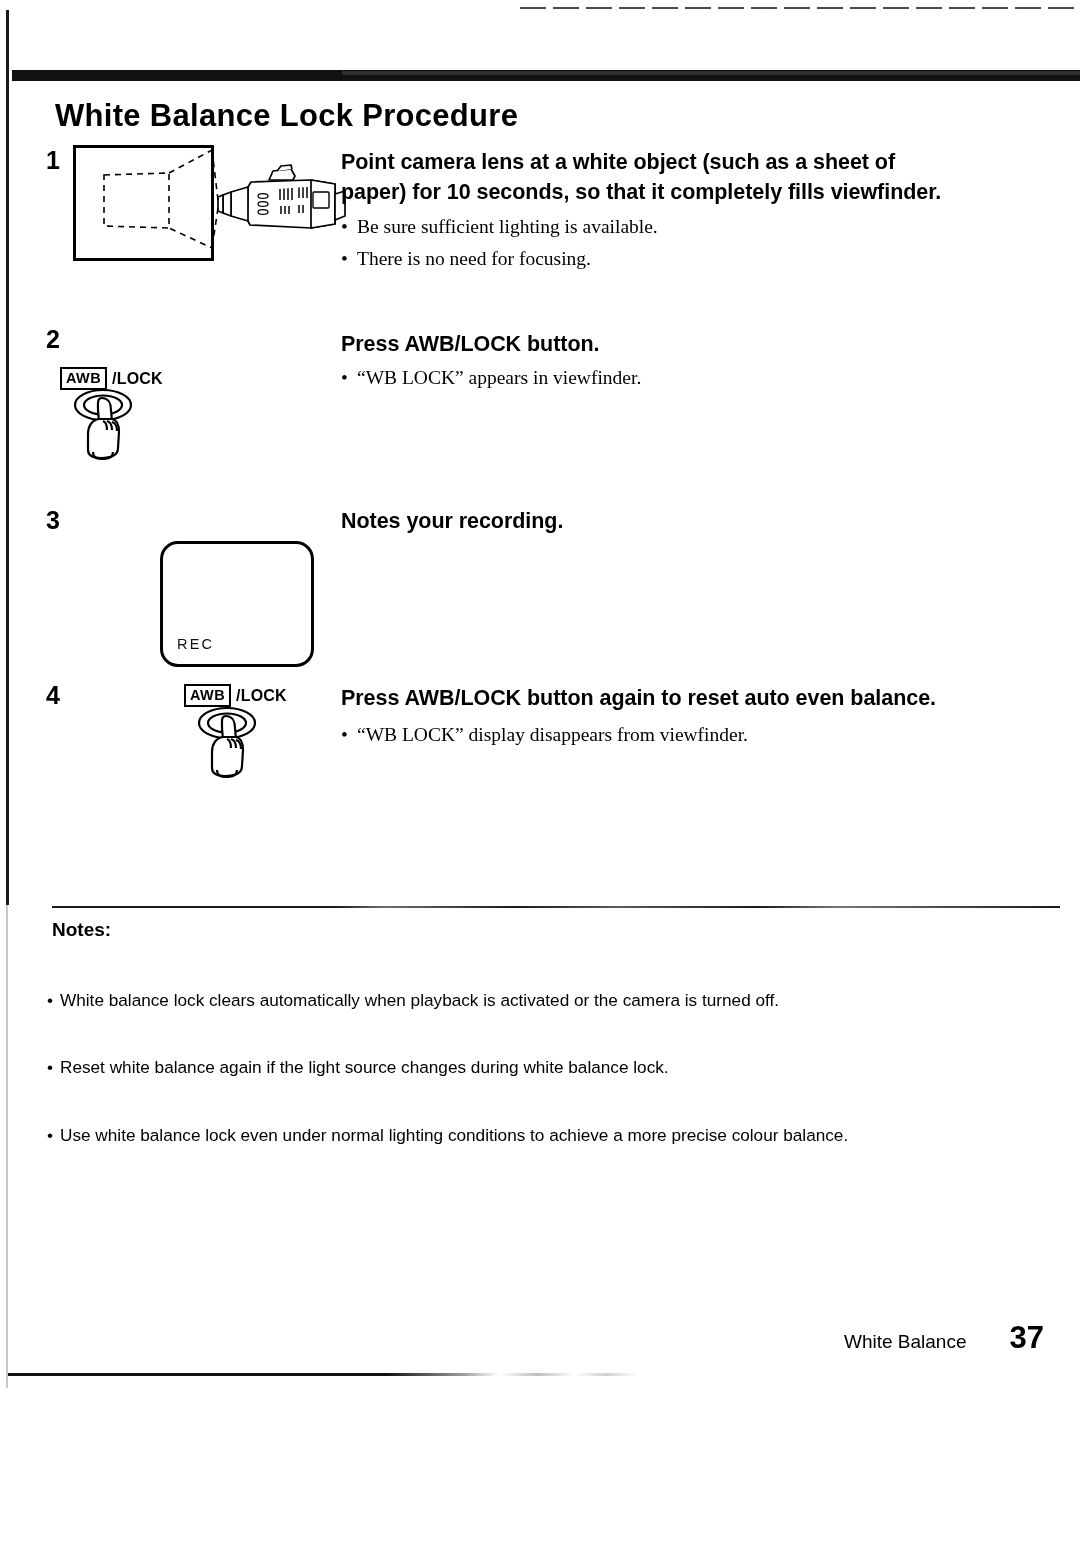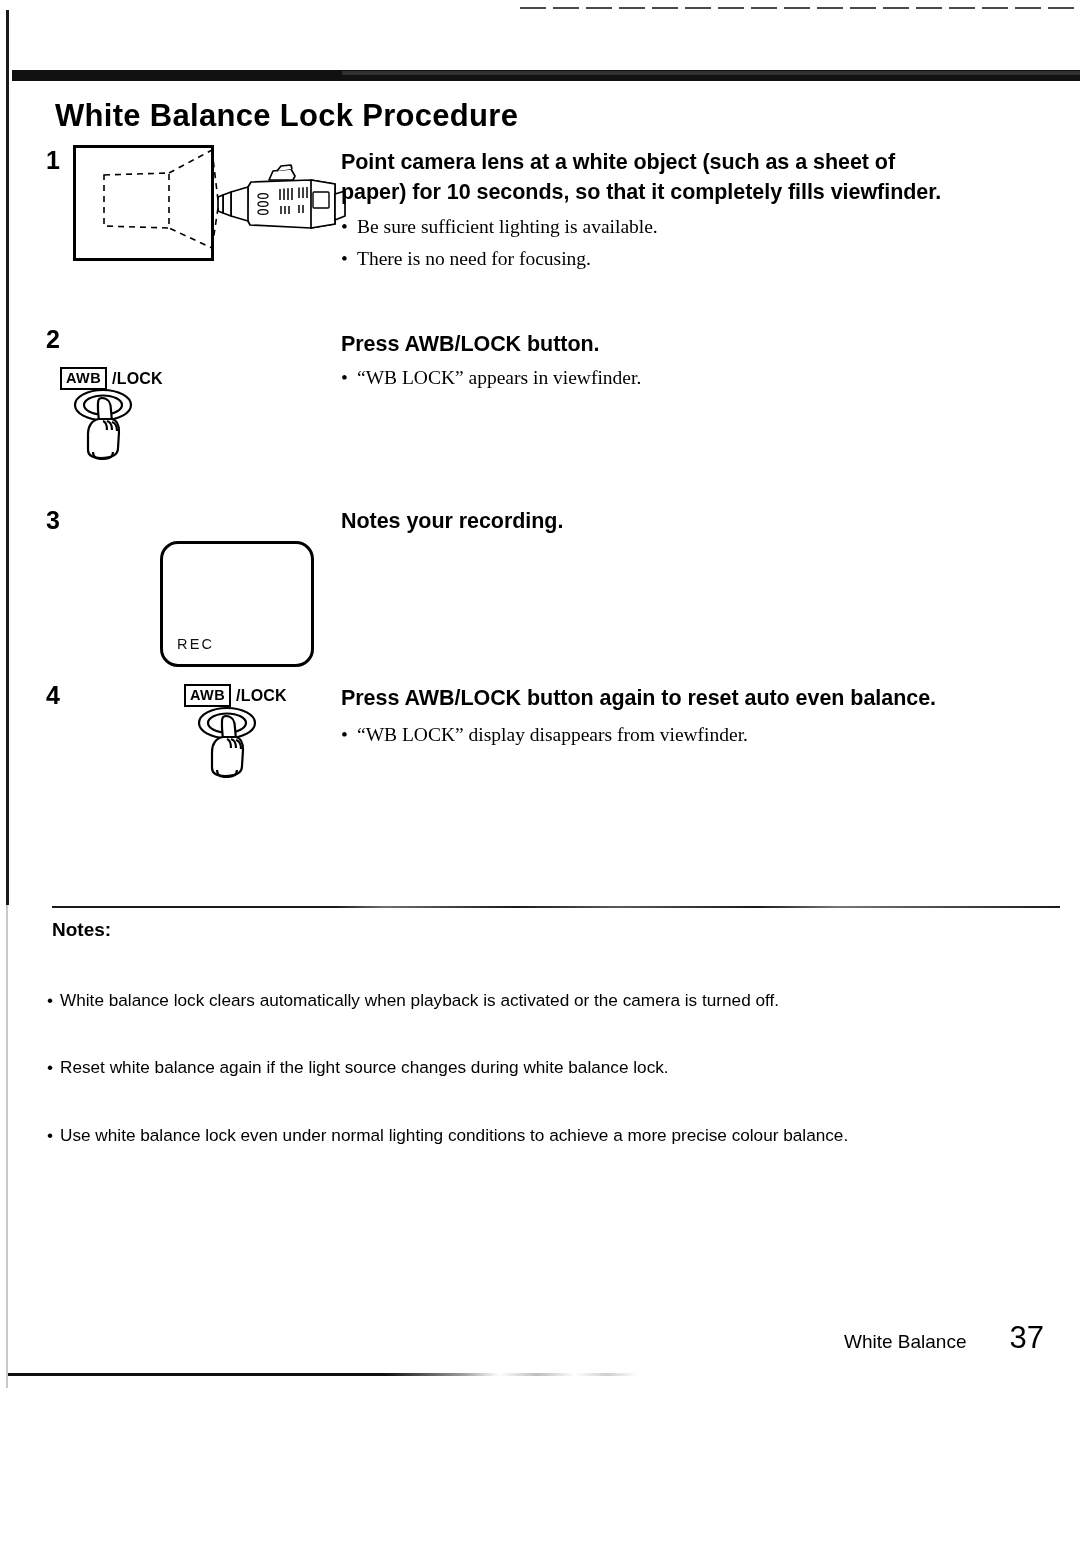--- a/index.html
+++ b/index.html
@@ -148,21 +148,21 @@
     display: flex;
     align-items: baseline;
     gap: 43px;
   }
   .footer-label {
     font-size: 19px;
     font-weight: normal;
   }
   .footer-page {
     font-size: 31px;
-    font-weight: normal;
+    font-weight: bold;
   }
 
   
   .vf {
     position: absolute;
     border: 3.5px solid #000;
     border-radius: 18px;
     background: #fff;
   }
   .vf-text {

